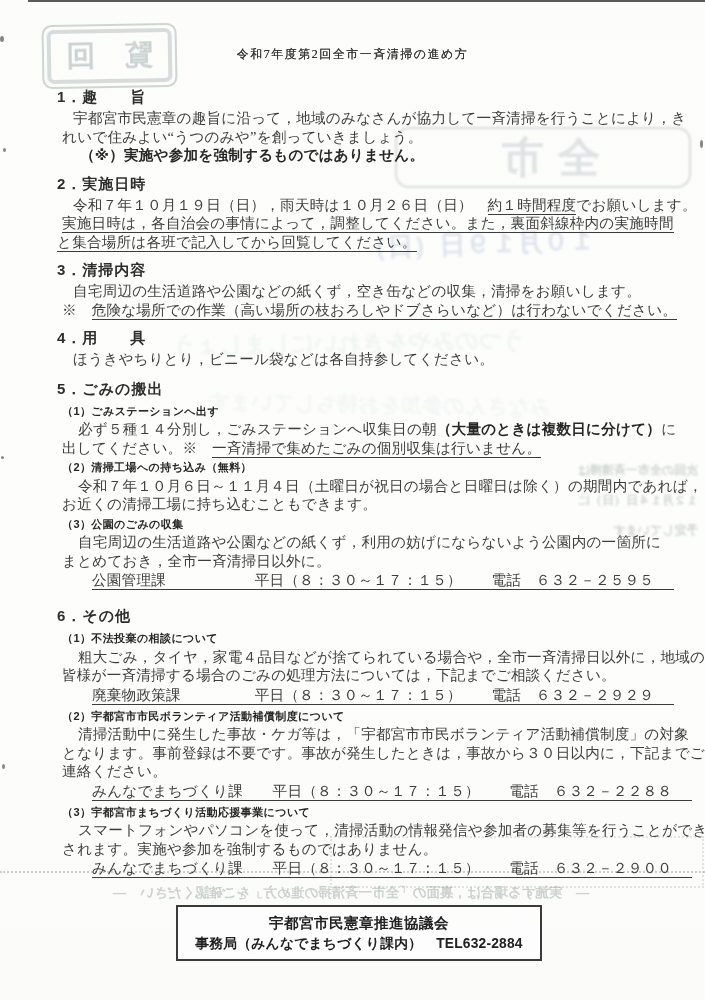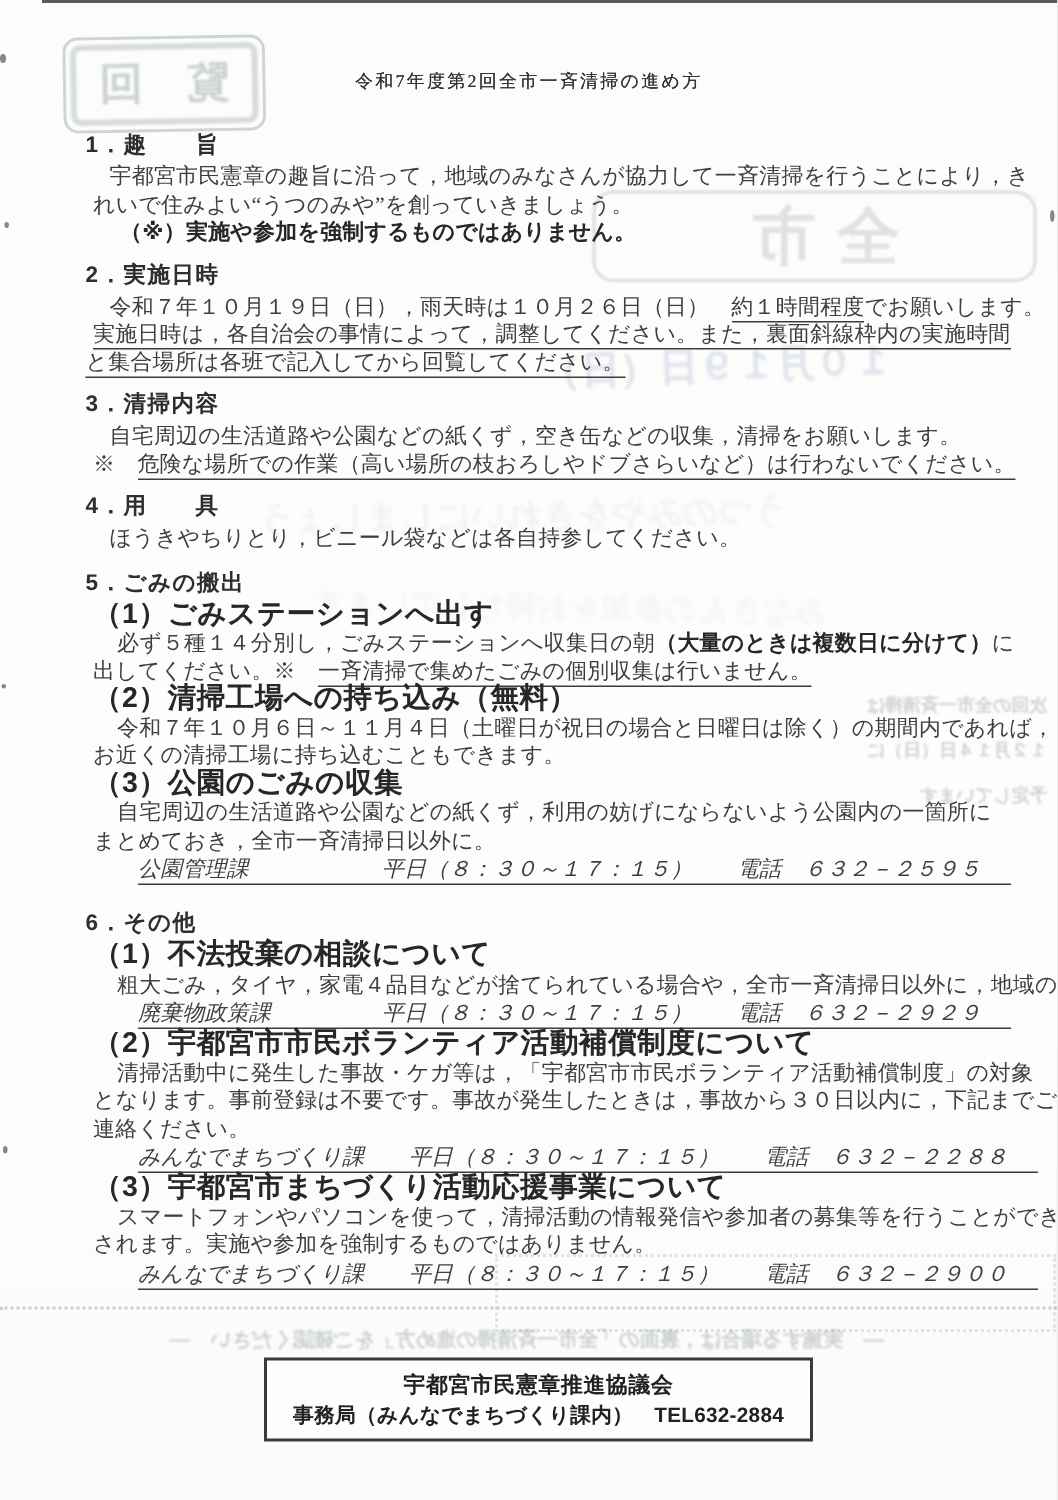--- a/index.html
+++ b/index.html
@@ -29,23 +29,23 @@
   .line{font-size:14.6px;letter-spacing:.2px;line-height:18.5px;white-space:nowrap;color:#3e3e3e;}
   .line.i1{padding-left:16px;}
   .line.i0{padding-left:5px;}
   .line.i00{padding-left:0;}
   .line.i2{padding-left:21px;}
   .line.i3{padding-left:23px;}
   .line.h{padding-left:5px;}
   .line.c{padding-left:35px;line-height:21px;}
   .seg{}
   .seg-u{border-bottom:1.2px solid #3c3c3c;padding-bottom:1px;}
-  .line.c .seg-u{padding-right:20px;font-style:italic;}
+  .line.c .seg-u{padding-right:20px;}
   .seg-b{font-family:"Liberation Sans","DejaVu Sans",sans-serif;font-weight:700;color:#272727;}
-  .line.h .seg-b{font-size:19px;letter-spacing:.4px;}
+  .line.h .seg-b{font-size:11px;letter-spacing:.4px;}
   
   .footer-box{
     position:absolute;left:176px;top:905px;width:362px;height:52px;
     border:2px solid #3a3a3a;background:rgba(255,255,255,.6);
     display:flex;flex-direction:column;align-items:center;justify-content:center;gap:2px;
     font-family:"Liberation Sans","DejaVu Sans",sans-serif;
   }
   .footer-org{font-weight:700;font-size:14.5px;color:#222;letter-spacing:.5px;}
   .footer-office{font-weight:700;font-size:13.8px;color:#222;letter-spacing:.2px;}
   
@@ -163,20 +163,21 @@
         <div class="line i0"><span class="seg">お近くの清掃工場に持ち込むこともできます。</span></div>
         <div class="line h"><span class="seg-b">（3）公園のごみの収集</span></div>
         <div class="line i2"><span class="seg">自宅周辺の生活道路や公園などの紙くず，利用の妨げにならないよう公園内の一箇所に</span></div>
         <div class="line i0"><span class="seg">まとめておき，全市一斉清掃日以外に。</span></div>
         <div class="line c"><span class="seg-u">公園管理課　　　　　　平日（８：３０～１７：１５）　　電話　６３２－２５９５</span></div>
       </div>
       <div class="section">
         <div class="sec-heading">6．その他</div>
         <div class="line h"><span class="seg-b">（1）不法投棄の相談について</span></div>
         <div class="line i2"><span class="seg">粗大ごみ，タイヤ，家電４品目などが捨てられている場合や，全市一斉清掃日以外に，地域の</span></div>
+        <div class="line i0"><span class="seg">皆様が一斉清掃する場合のごみの処理方法については，下記までご相談ください。</span></div>
         <div class="line c"><span class="seg-u">廃棄物政策課　　　　　平日（８：３０～１７：１５）　　電話　６３２－２９２９</span></div>
         <div class="line h"><span class="seg-b">（2）宇都宮市市民ボランティア活動補償制度について</span></div>
         <div class="line i2"><span class="seg">清掃活動中に発生した事故・ケガ等は，「宇都宮市市民ボランティア活動補償制度」の対象</span></div>
         <div class="line i0"><span class="seg">となります。事前登録は不要です。事故が発生したときは，事故から３０日以内に，下記までご</span></div>
         <div class="line i0"><span class="seg">連絡ください。</span></div>
         <div class="line c"><span class="seg-u">みんなでまちづくり課　　平日（８：３０～１７：１５）　　電話　６３２－２２８８</span></div>
         <div class="line h"><span class="seg-b">（3）宇都宮市まちづくり活動応援事業について</span></div>
         <div class="line i2"><span class="seg">スマートフォンやパソコンを使って，清掃活動の情報発信や参加者の募集等を行うことができ</span></div>
         <div class="line i0"><span class="seg">されます。実施や参加を強制するものではありません。</span></div>
         <div class="line c"><span class="seg-u">みんなでまちづくり課　　平日（８：３０～１７：１５）　　電話　６３２－２９００</span></div>

